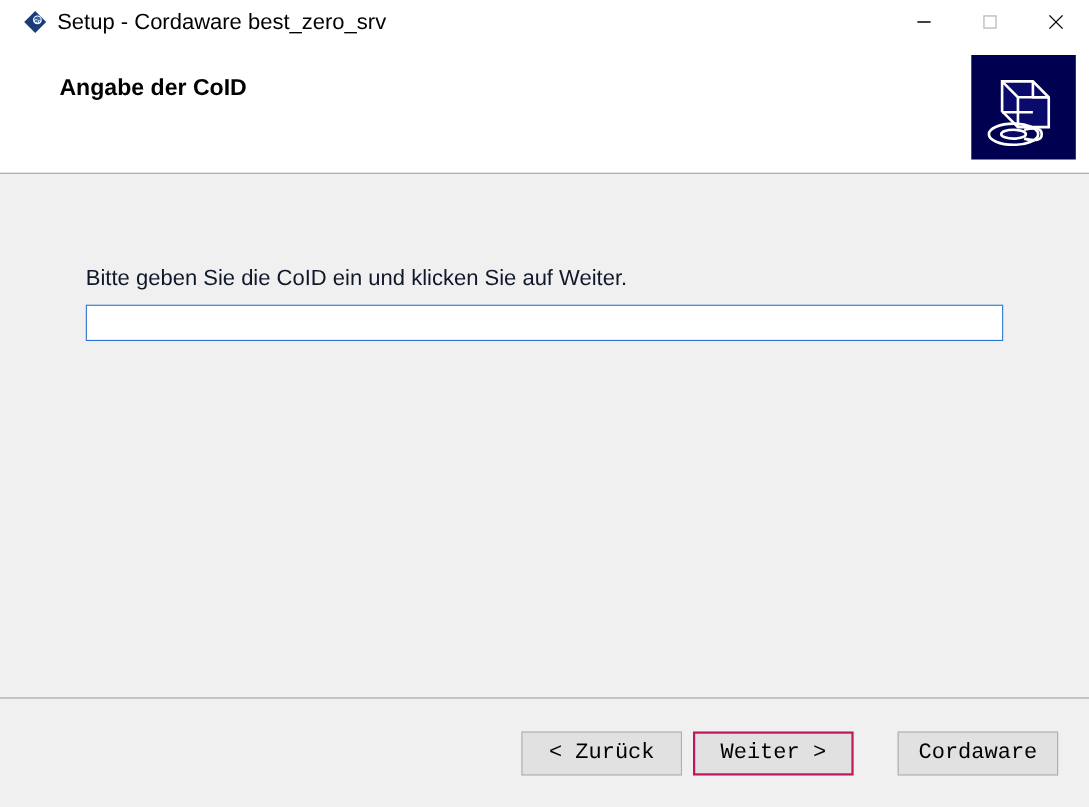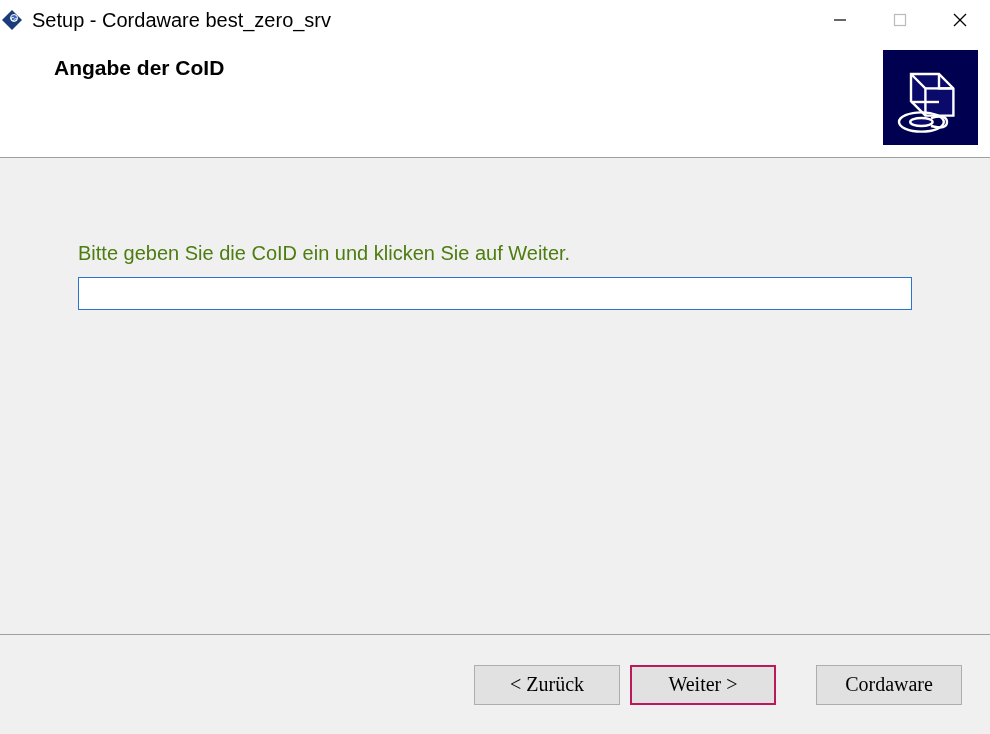--- a/index.html
+++ b/index.html
@@ -12,21 +12,21 @@
       background: #fff;
       width: 990px;
       height: 734px;
       overflow: hidden;
       position: relative;
     }
     .titlebar {
       height: 40px;
       display: flex;
       align-items: center;
-      padding-left: 0;
+      padding-left: 20px;
       background: #fff;
     }
     .app-icon {
       width: 24px;
       height: 24px;
       margin-right: 8px;
       display: flex;
       align-items: center;
       justify-content: center;
     }
@@ -61,21 +61,21 @@
     }
     .header {
       height: 118px;
       background: #fff;
       position: relative;
       border-bottom: 1px solid #a0a0a0;
     }
     .heading {
       position: absolute;
       left: 54px;
-      top: 16px;
+      top: 28px;
       font-size: 21px;
       font-weight: bold;
       color: #000;
     }
     .wizard-icon {
       position: absolute;
       right: 12px;
       top: 10px;
       width: 95px;
       height: 95px;
@@ -88,21 +88,21 @@
       width: 80px;
       height: 80px;
     }
     .content {
       background: #f0f0f0;
       height: 476px;
       padding: 84px 78px 0 78px;
     }
     .instruction {
       font-size: 20px;
-      color: #4d7c0f;
+      color: #0f172a;
       margin-bottom: 12px;
     }
     .coid-input {
       width: 834px;
       height: 33px;
       border: 1px solid #2a74d0;
       background: #fff;
       font-size: 18px;
       padding: 4px 8px;
       outline: none;
@@ -114,21 +114,21 @@
       display: flex;
       align-items: center;
       justify-content: flex-end;
       padding-right: 28px;
       gap: 10px;
     }
     .btn {
       height: 40px;
       min-width: 146px;
       font-size: 20px;
-      font-family: Liberation Serif, serif;
+      font-family: Liberation Mono, monospace;
       background: #e1e1e1;
       border: 1px solid #adadad;
       cursor: pointer;
       padding: 0 8px;
     }
     .btn.primary {
       border: 2px solid #be185d;
       background: #e1e1e1;
     }
     .btn-gap {

